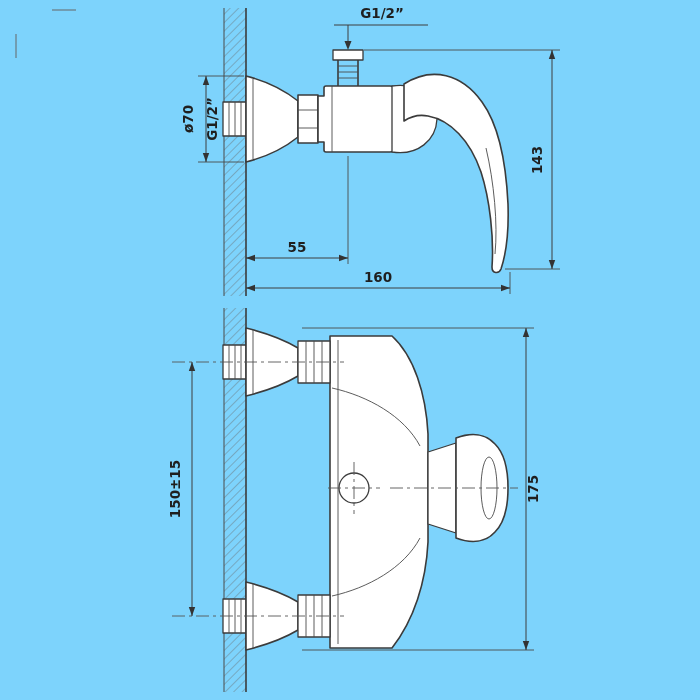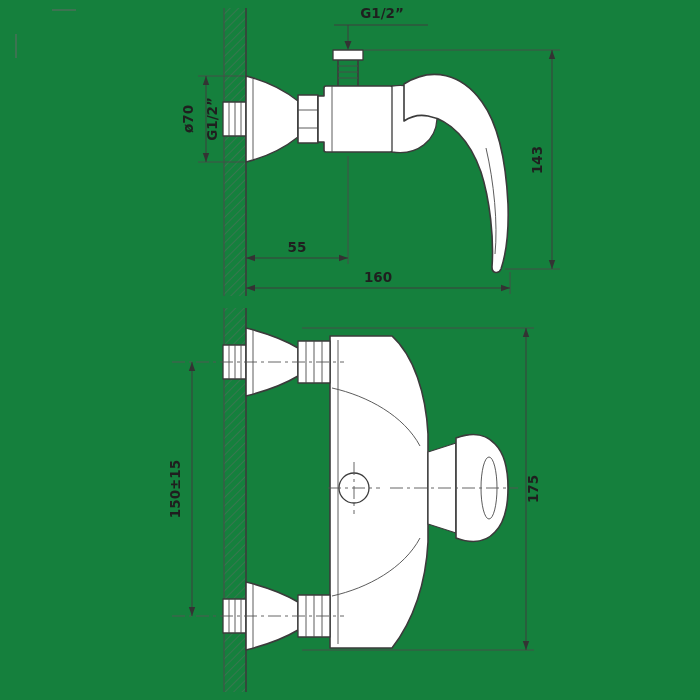--- a/index.html
+++ b/index.html
@@ -7,21 +7,21 @@
     padding: 0;
     background: #ffffff;
     width: 700px;
     height: 700px;
     font-family: "DejaVu Sans", sans-serif;
   }
   .stage {
     position: relative;
     width: 700px;
     height: 700px;
-    background: #15803d;
+    background: #7dd3fc;
     overflow: hidden;
   }
   svg { display: block; }
   .obj   { fill: #ffffff; stroke: #3b3b3b; stroke-width: 1.6; stroke-linejoin: round; }
   .obj2  { fill: #ffffff; stroke: #3b3b3b; stroke-width: 1.3; stroke-linejoin: round; }
   .thin  { fill: none; stroke: #4a4a4a; stroke-width: 0.9; }
   .wline { fill: none; stroke: #3b3b3b; stroke-width: 1.6; }
   .wline2{ fill: none; stroke: #4a4a4a; stroke-width: 1; }
   .dim   { fill: none; stroke: #3f3f3f; stroke-width: 1; }
   .ext   { fill: none; stroke: #4a4a4a; stroke-width: 0.9; }

